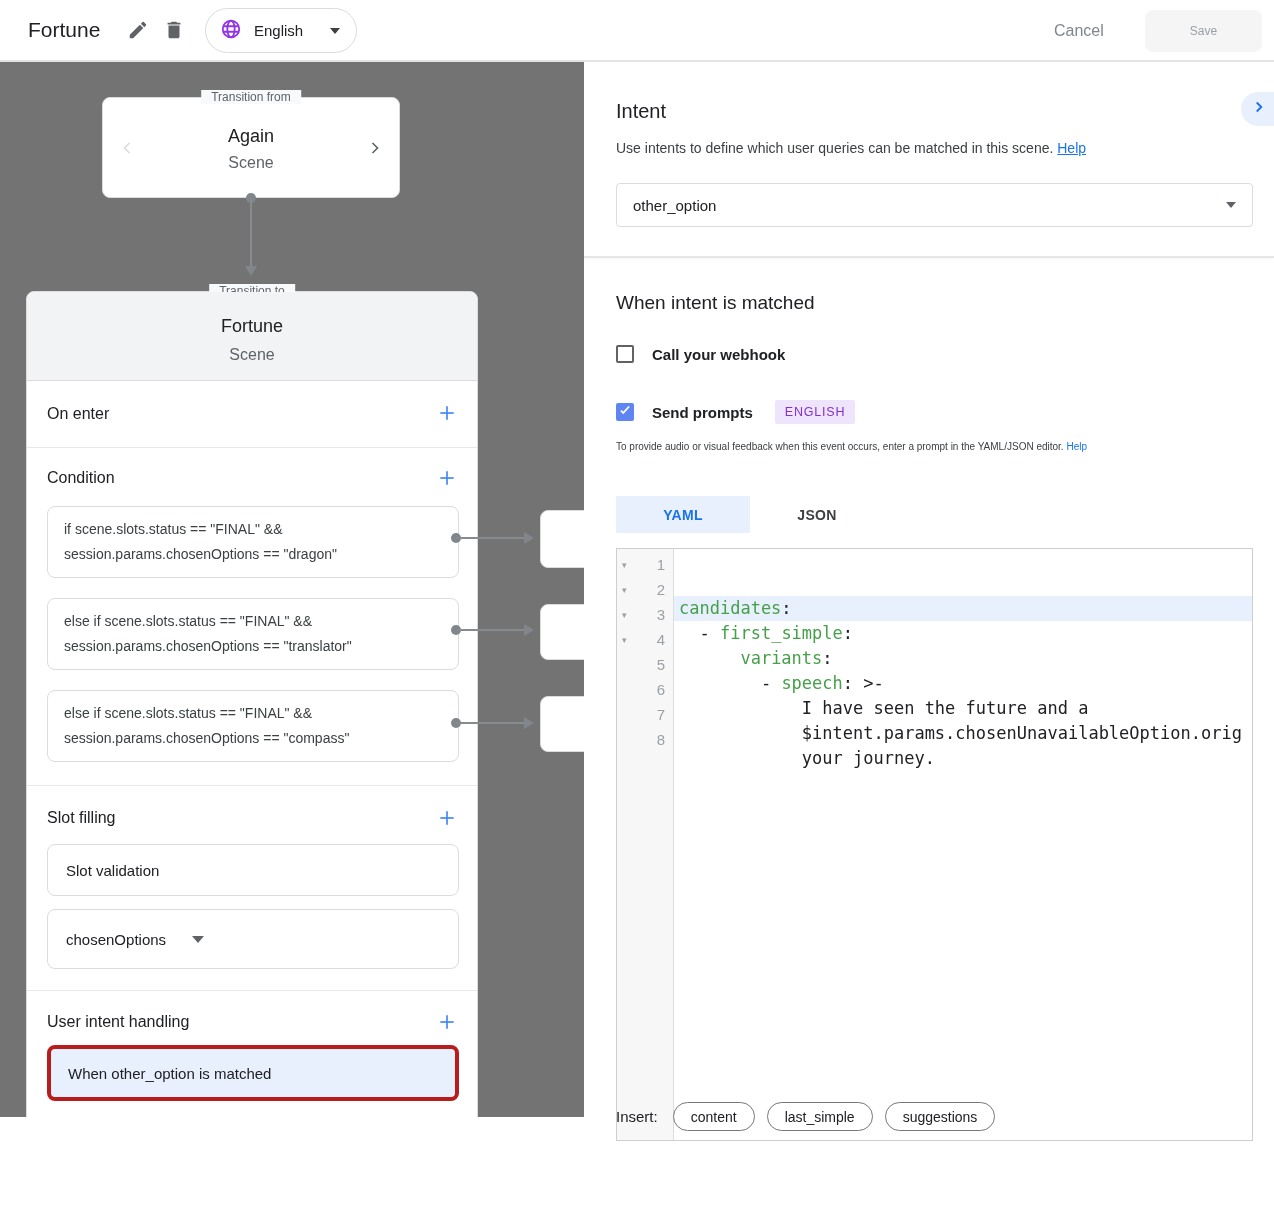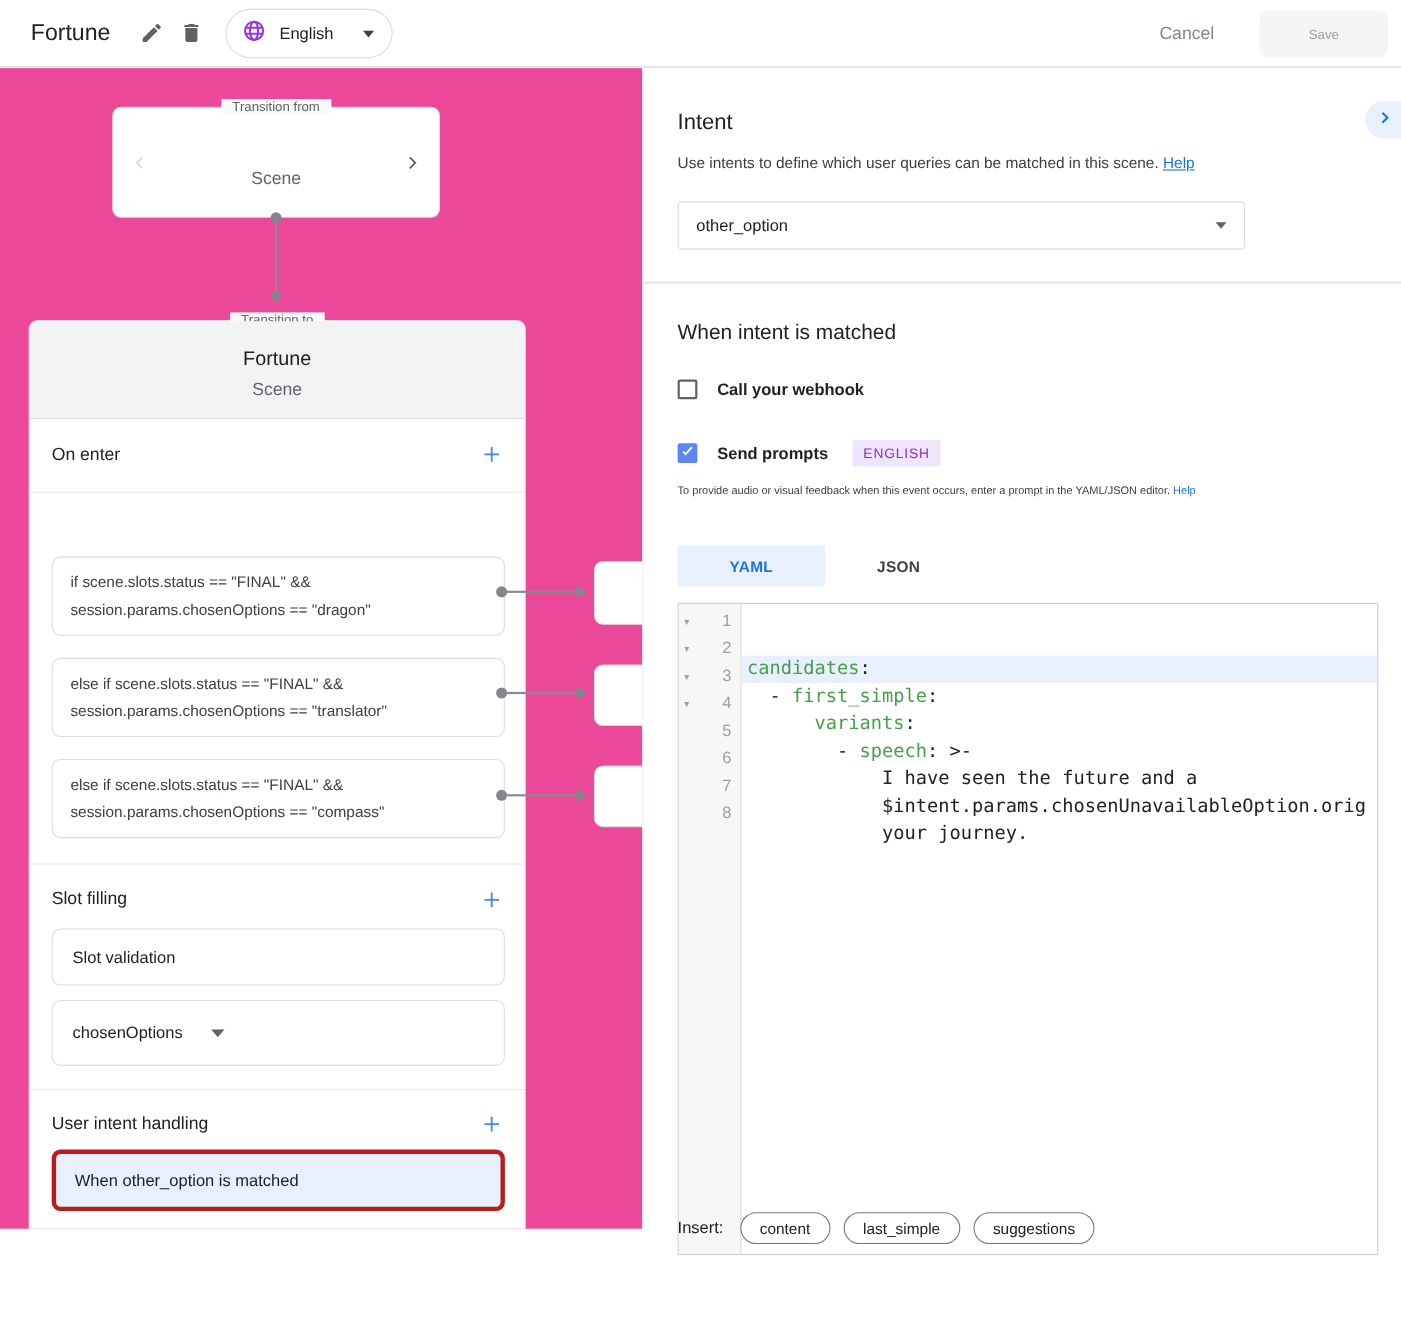--- a/index.html
+++ b/index.html
@@ -15,21 +15,21 @@
   .edit-btn { left:127px; }
   .trash-btn { left:163px; }
   .lang-pill { position:absolute; left:205px; top:8px; width:152px; height:45px; border:1px solid #dadce0; border-radius:23px; background:#fff; display:flex; align-items:center; padding:0 16px 0 14px; }
   .lang-pill svg { width:22px; height:22px; }
   .lang-label { font-size:15px; color:#202124; margin-left:12px; }
   .caret-down { width:0; height:0; border-left:5px solid transparent; border-right:5px solid transparent; border-top:6px solid #3c4043; margin-left:auto; }
   .cancel-btn { position:absolute; left:1046px; top:18px; font-size:16px; color:#80868b; background:none; border:none; padding:4px 8px; cursor:pointer; font-family:inherit; }
   .save-btn { position:absolute; left:1145px; top:10px; width:117px; height:42px; background:#f5f5f5; border:none; border-radius:8px; font-size:12px; color:#9aa0a6; cursor:pointer; font-family:inherit; }
 
   
-  .flow-panel { position:absolute; left:0; top:62px; width:584px; height:1055px; background:#ec4899; overflow:hidden; }
+  .flow-panel { position:absolute; left:0; top:62px; width:584px; height:1055px; background:#737373; overflow:hidden; }
   .scene-card { position:absolute; background:#fff; border:1px solid #dadce0; border-radius:8px; }
   .legend { position:absolute; top:-8px; left:50%; transform:translateX(-50%); background:#f8f9fa; padding:0 10px; font-size:12px; color:#5f6368; white-space:nowrap; }
   .from-card { left:102px; top:35px; width:298px; height:101px; }
   .from-name { position:absolute; top:28px; width:100%; text-align:center; font-size:18px; color:#202124; }
   .from-type, .to-type { position:absolute; top:56px; width:100%; text-align:center; font-size:16px; color:#5f6368; }
   .nav-chevron { position:absolute; top:50%; transform:translateY(-50%); width:20px; height:20px; cursor:pointer; }
   .nav-chevron svg { width:20px; height:20px; }
   .chev-left { left:14px; color:#dadce0; }
   .chev-right { right:14px; color:#5f6368; }
 
@@ -62,21 +62,21 @@
   .target-box { position:absolute; left:540px; width:60px; background:#fff; border:1px solid #dadce0; border-radius:8px; }
 
   
   .intent-panel { position:absolute; left:584px; top:62px; width:690px; height:1143px; background:#fff; overflow:hidden; }
   .collapse-btn { position:absolute; left:657px; top:30px; width:40px; height:34px; background:#e8f0fe; border-radius:17px 0 0 17px; cursor:pointer; display:flex; align-items:center; padding-left:9px; }
   .collapse-btn svg { width:18px; height:18px; color:#1a73e8; }
   .panel-title { position:absolute; left:32px; top:38px; font-size:20px; color:#202124; }
   .panel-desc { position:absolute; left:32px; top:76px; width:630px; font-size:14px; line-height:21px; color:#3c4043; }
   a.help-link { color:#1a73e8; text-decoration:underline; cursor:pointer; }
   a.help-link.nounderline { text-decoration:none; }
-  .intent-select { position:absolute; left:32px; top:121px; width:516px; height:44px; border:1px solid #dadce0; border-radius:4px; background:#fff; display:flex; align-items:center; padding:0 16px; font-size:15px; color:#202124; cursor:pointer; }
+  .intent-select { position:absolute; left:32px; top:121px; width:637px; height:44px; border:1px solid #dadce0; border-radius:4px; background:#fff; display:flex; align-items:center; padding:0 16px; font-size:15px; color:#202124; cursor:pointer; }
   .intent-select .caret-down { border-top-color:#5f6368; }
   .panel-divider { position:absolute; left:0; top:194px; width:690px; height:2px; background:#e6e6e6; box-shadow:0 1px 2px rgba(0,0,0,0.04); }
   .matched-heading { position:absolute; left:32px; top:230px; font-size:19px; color:#202124; }
 
   .check-row { position:absolute; left:32px; display:flex; align-items:center; cursor:pointer; }
   .checkbox { width:18px; height:18px; border:2px solid #5f6368; border-radius:2px; background:#fff; flex:none; }
   .checkbox.checked { border:none; background:#5f85f2; width:18px; height:18px; display:flex; align-items:center; justify-content:center; }
   .checkbox.checked svg { width:14px; height:14px; }
   .check-label { margin-left:18px; font-size:15px; font-weight:600; color:#202124; }
   .lang-badge { margin-left:22px; background:#eee4fb; color:#8430ce; font-size:12.5px; letter-spacing:0.8px; padding:5px 10px; border-radius:2px; }
@@ -135,20 +135,21 @@
 
   <div class="flow-panel">
 
     <div class="scene-card from-card">
       <div class="legend">Transition from</div>
       <div class="nav-chevron chev-left">
         <span><svg viewBox="0 0 24 24" fill="none" stroke="currentColor" stroke-width="2">
               <path d="M15 6l-6 6 6 6"></path>
             </svg></span>
       </div>
+      <div class="from-name">Again</div>
       <div class="from-type">Scene</div>
       <div class="nav-chevron chev-right">
         <span><svg viewBox="0 0 24 24" fill="none" stroke="currentColor" stroke-width="2">
               <path d="M9 6l6 6-6 6"></path>
             </svg></span>
       </div>
     </div>
 
     <div class="vconnector-dot"></div>
     <div class="vconnector-line"></div>
@@ -165,20 +166,27 @@
         <div class="sec-head" style="top:22px;align-items:flex-end;">
           <span class="sec-label">On enter</span>
           <span class="plus-btn"><svg viewBox="0 0 24 24">
                 <path d="M11 4h2v16h-2z"></path>
                 <path d="M4 11h16v2H4z"></path>
               </svg></span>
         </div>
       </div>
 
       <div class="section" style="top:156px; height:338px;">
+        <div class="sec-head" style="top:20px;">
+          <span class="sec-label">Condition</span>
+          <span class="plus-btn"><svg viewBox="0 0 24 24">
+                <path d="M11 4h2v16h-2z"></path>
+                <path d="M4 11h16v2H4z"></path>
+              </svg></span>
+        </div>
         <div class="inner-box cond-box" style="top:58px; height:72px;">if scene.slots.status == "FINAL" &amp;&amp; session.params.chosenOptions == "dragon"</div>
         <div class="inner-box cond-box" style="top:150px; height:72px;">else if scene.slots.status == "FINAL" &amp;&amp; session.params.chosenOptions == "translator"</div>
         <div class="inner-box cond-box" style="top:242px; height:72px;">else if scene.slots.status == "FINAL" &amp;&amp; session.params.chosenOptions == "compass"</div>
       </div>
 
       <div class="section" style="top:494px; height:205px;">
         <div class="sec-head" style="top:22px;gap:24px;">
           <span class="sec-label">Slot filling</span>
           <span class="plus-btn"><svg viewBox="0 0 24 24">
                 <path d="M11 4h2v16h-2z"></path>

